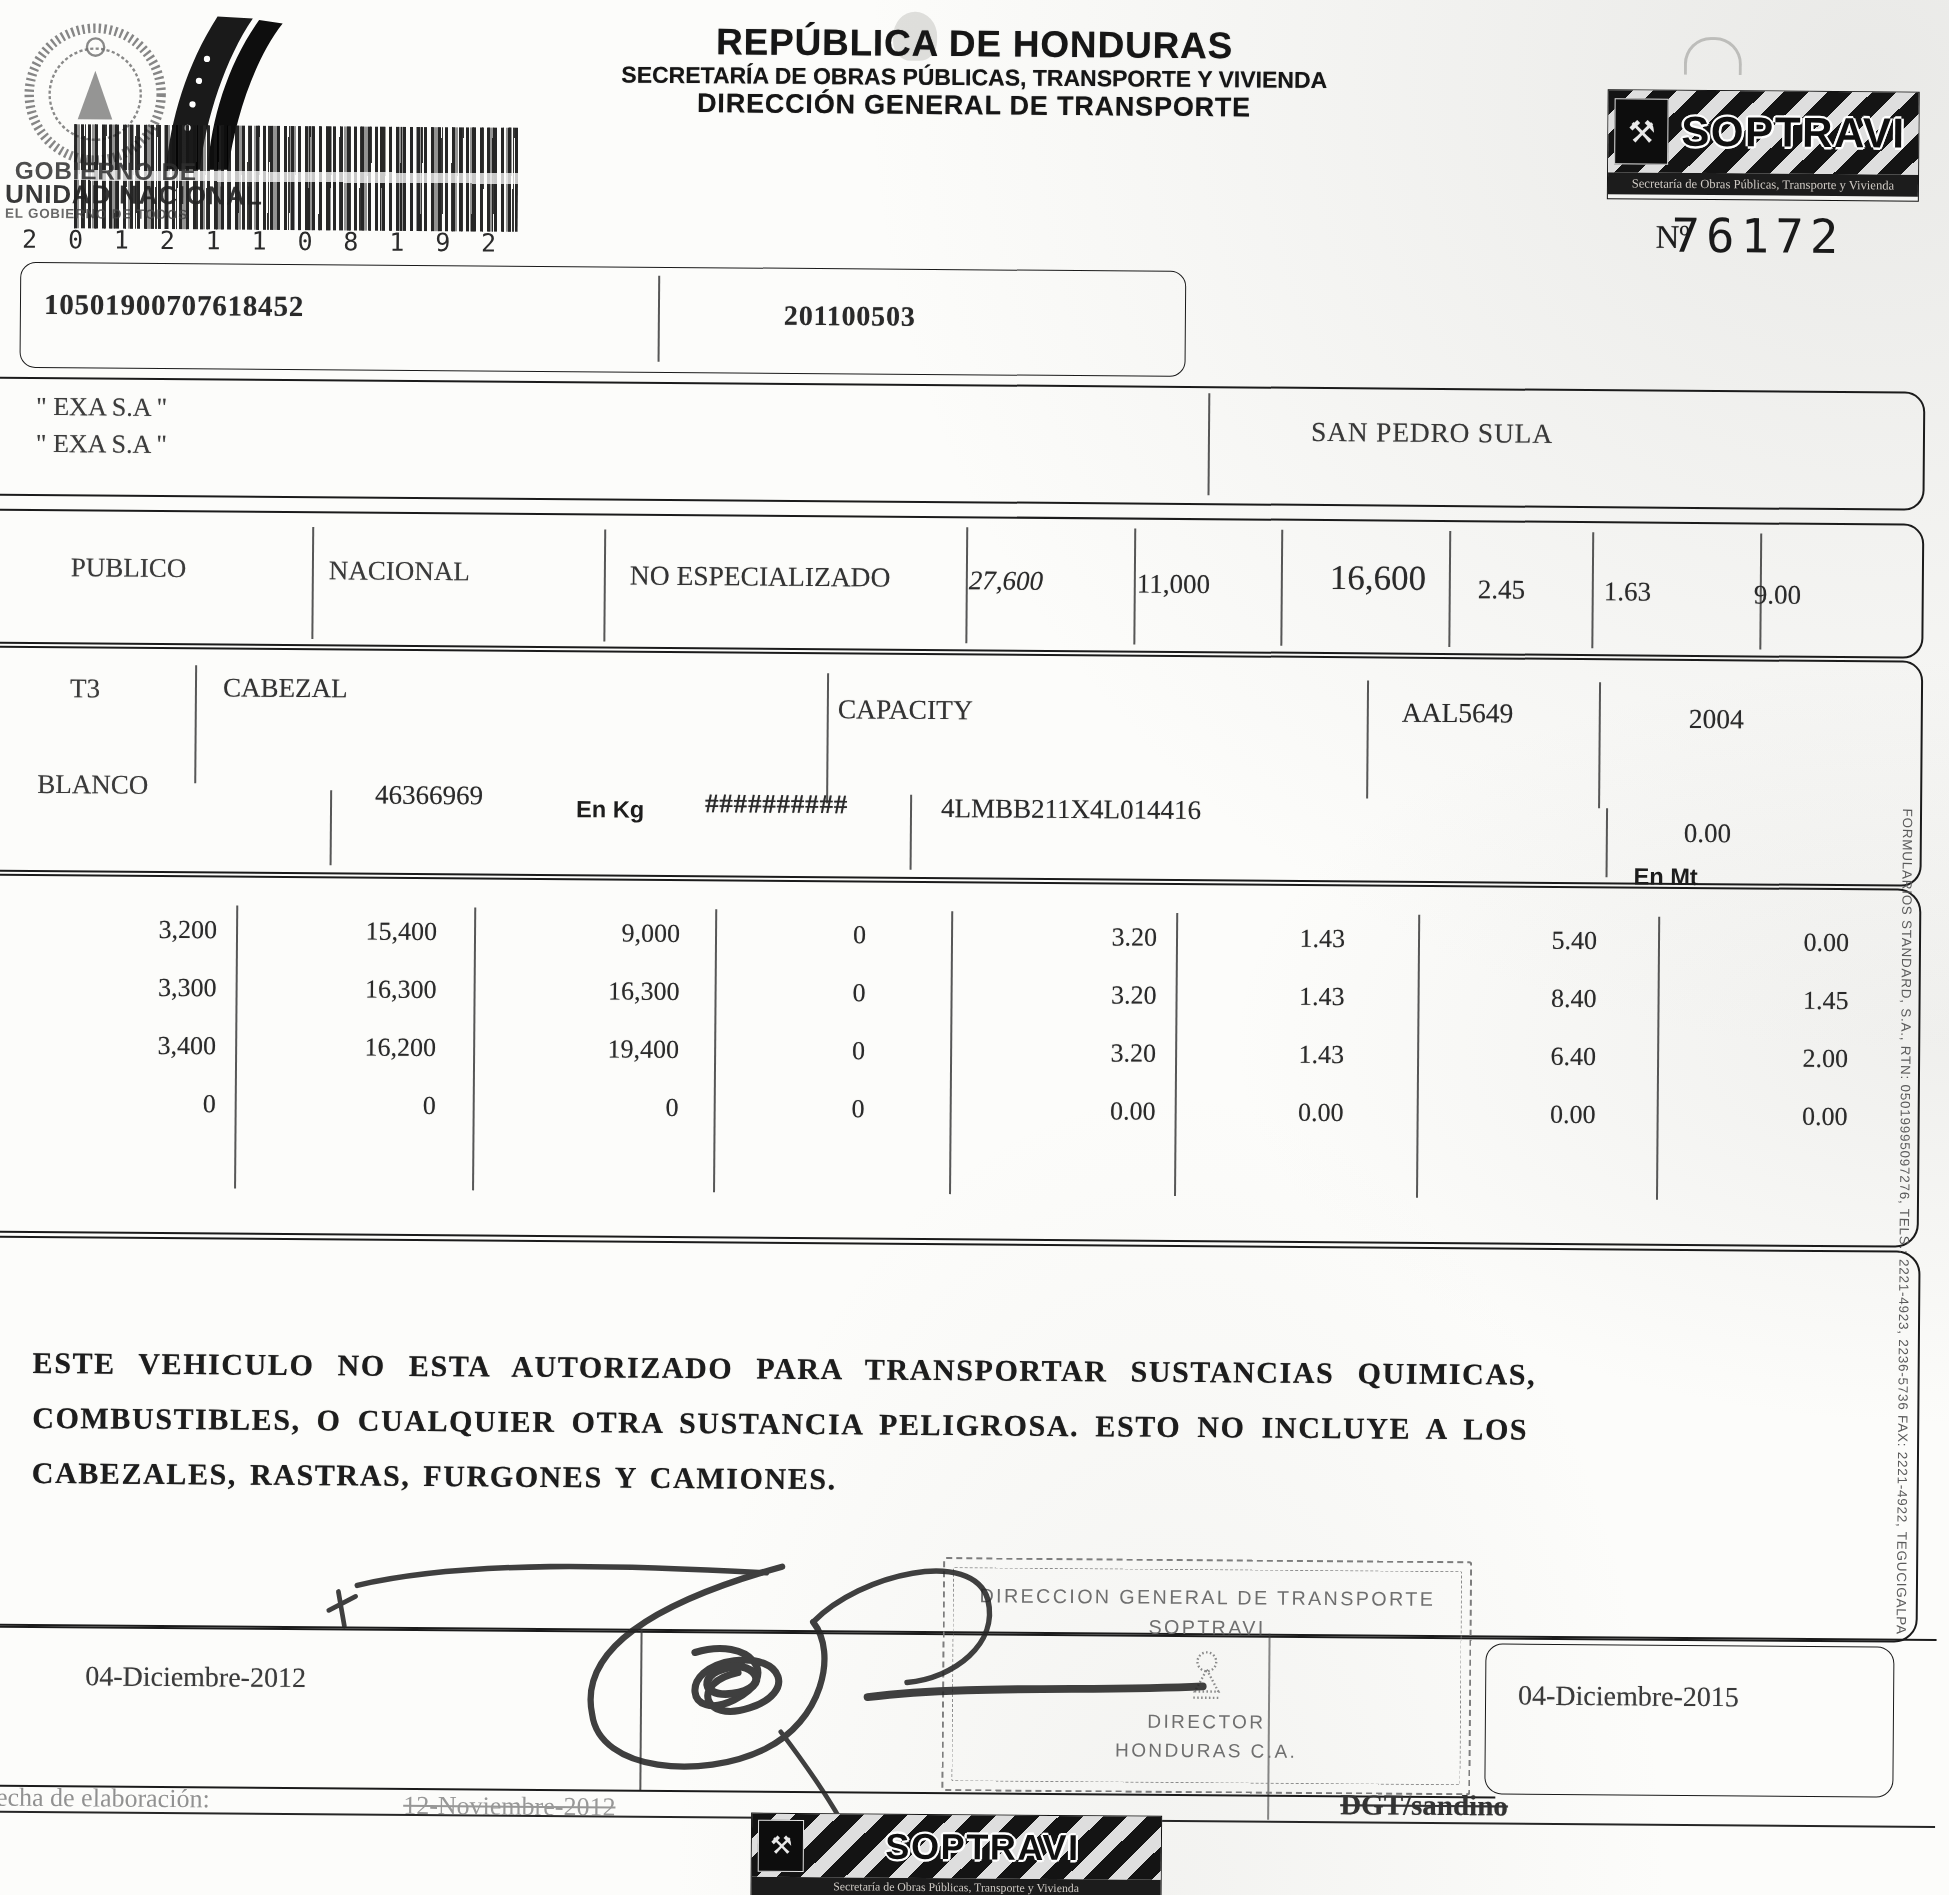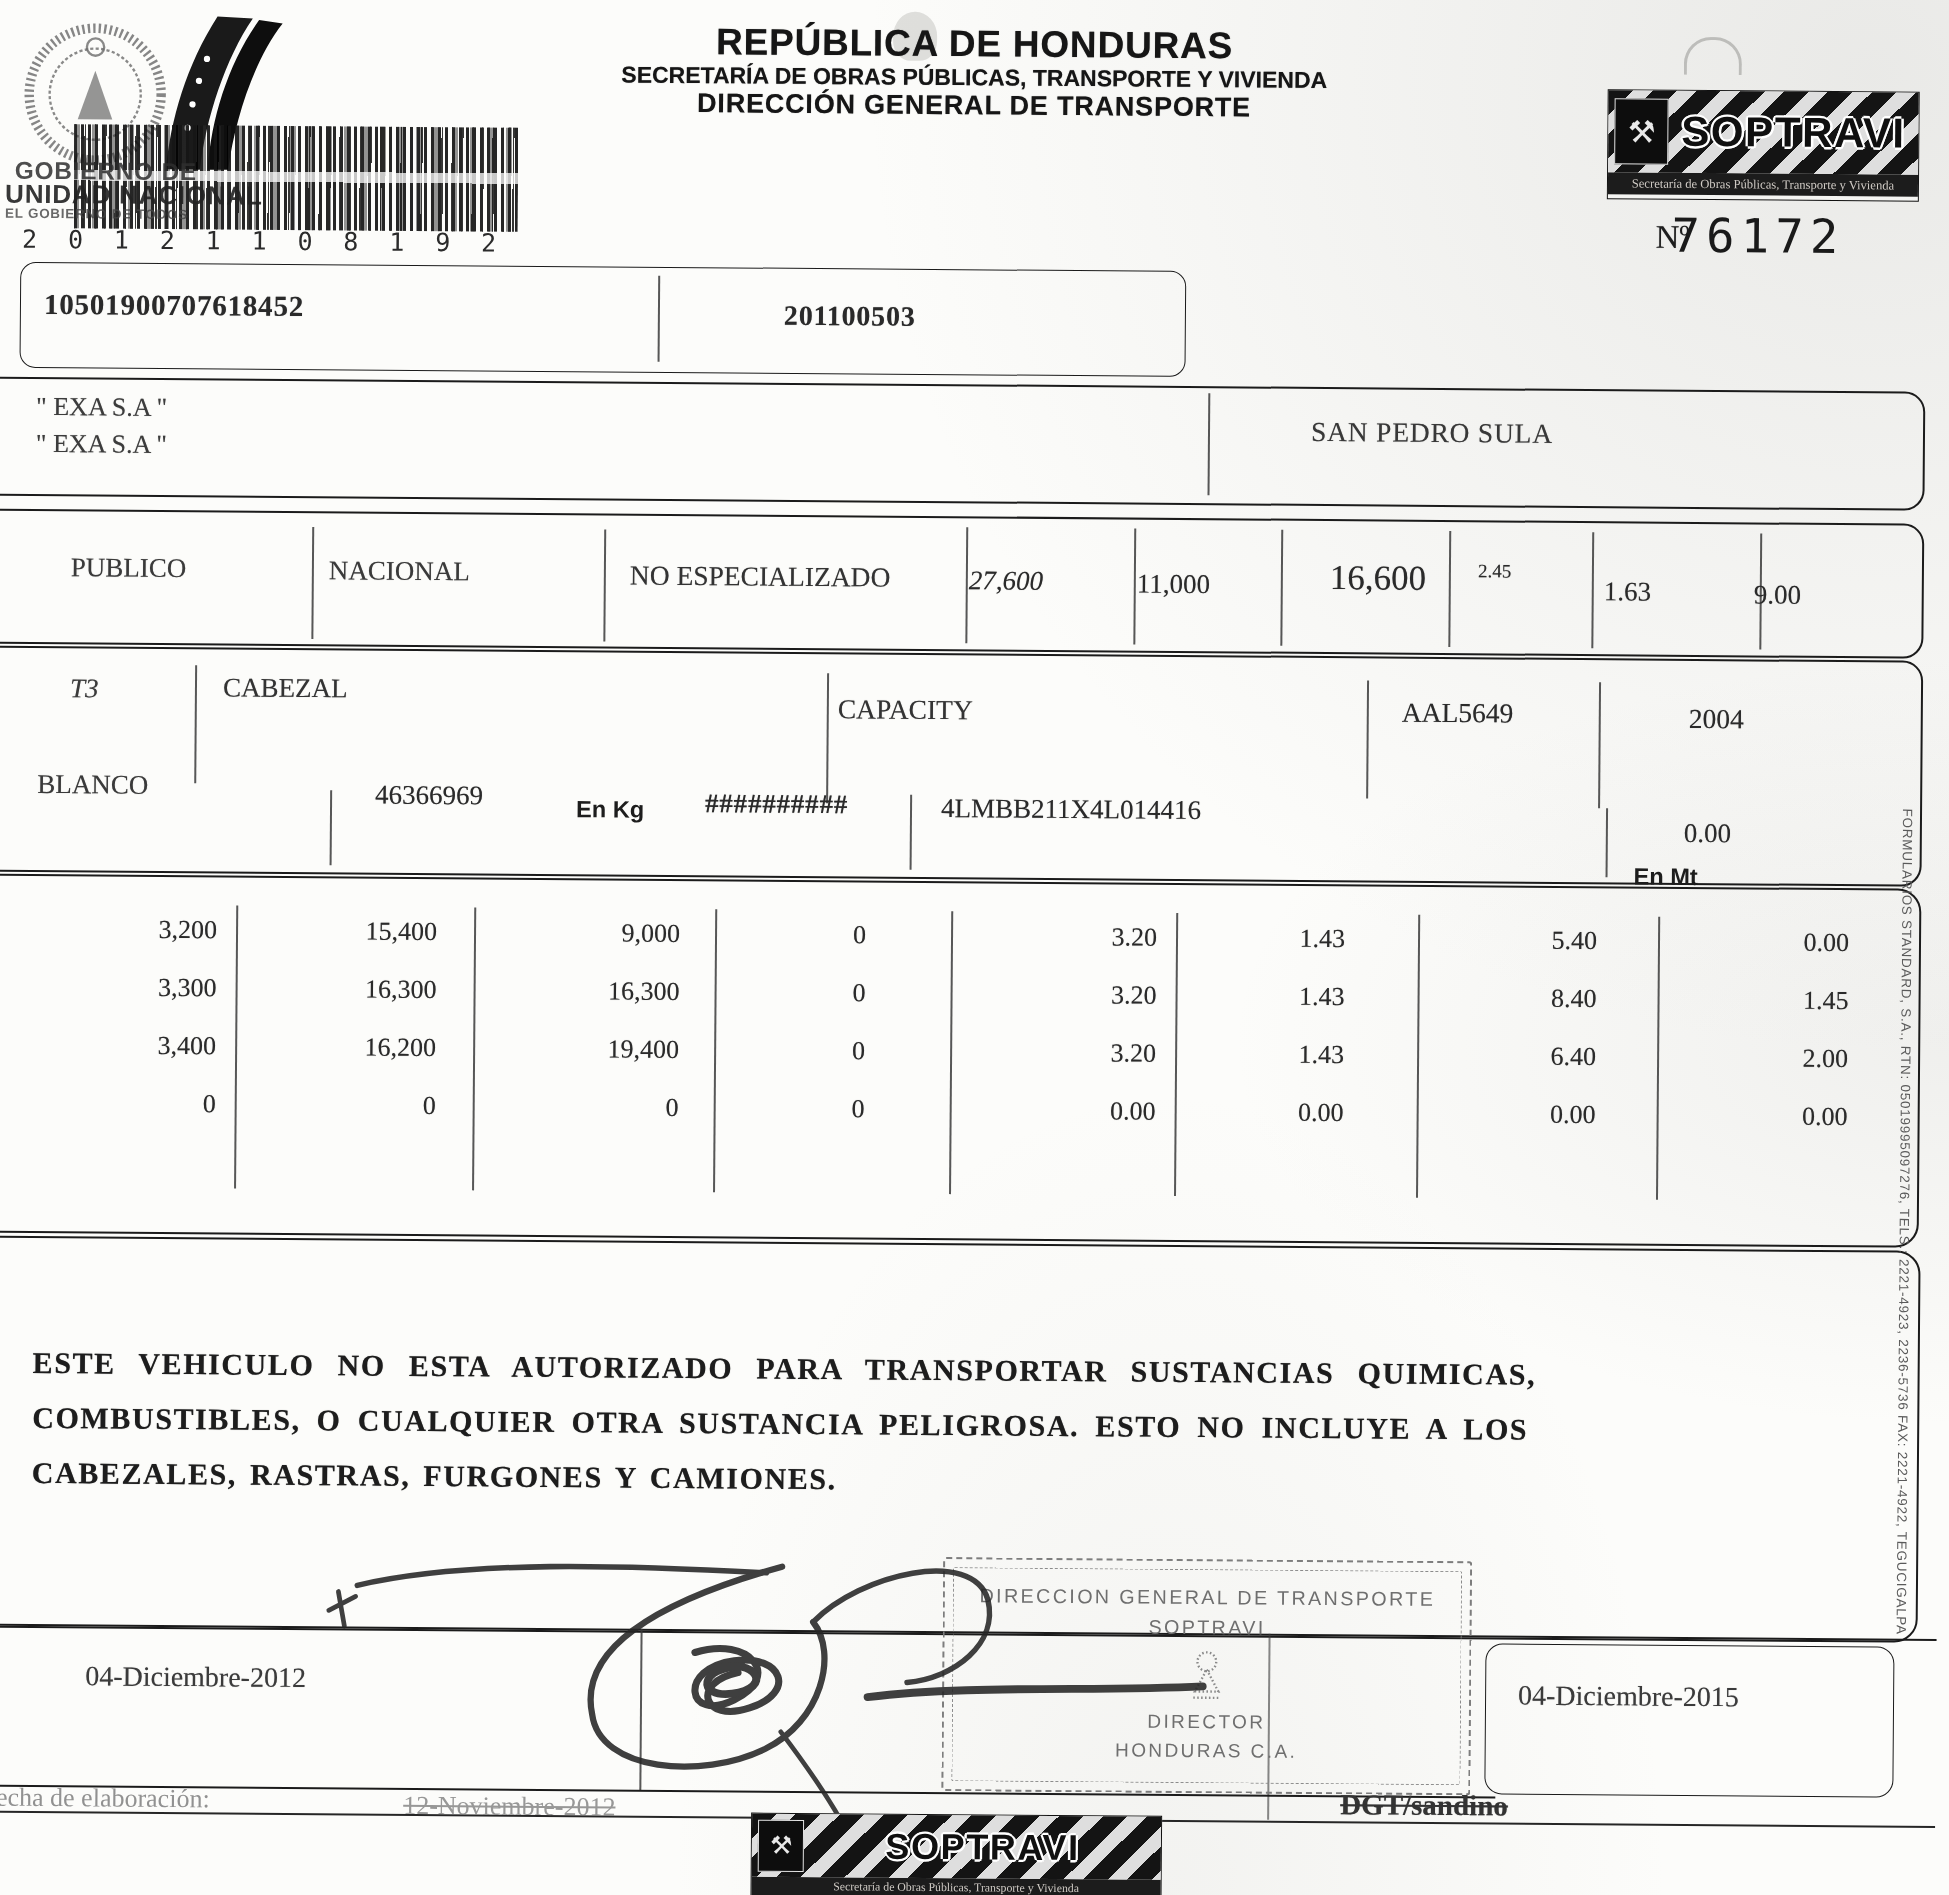--- a/index.html
+++ b/index.html
@@ -112,30 +112,30 @@
   <div class="vl" style="left:1285px;top:520px;height:116px;"></div>
   <div class="vl" style="left:1453px;top:520px;height:116px;"></div>
   <div class="vl" style="left:1596px;top:520px;height:116px;"></div>
   <div class="vl" style="left:1764px;top:520px;height:116px;"></div>
   <div class="abs tserif" style="left:75px;top:552px;font-size:27px;color:#3a3a3a;">PUBLICO</div>
   <div class="abs tserif" style="left:333px;top:553px;font-size:27px;color:#3a3a3a;">NACIONAL</div>
   <div class="abs tserif" style="left:634px;top:555px;font-size:27.5px;color:#333;">NO ESPECIALIZADO</div>
   <div class="abs tserif" style="left:973px;top:558px;font-size:27px;font-style:italic;">27,600</div>
   <div class="abs tserif" style="left:1141px;top:560px;font-size:27px;">11,000</div>
   <div class="abs tserif" style="left:1297px;top:548px;font-size:35px;margin-left:37px;">16,600</div>
-  <div class="abs tserif" style="left:1482px;top:549px;font-size:19px;">2.45</div>
+  <div class="abs tserif" style="left:1482px;top:563px;font-size:27px;">2.45</div>
   <div class="abs tserif" style="left:1608px;top:564px;font-size:27px;">1.63</div>
   <div class="abs tserif" style="left:1758px;top:566px;font-size:27px;">9.00</div>
 
   <div class="box" style="left:-23.6px;top:646px;width:1948px;height:222px;border-width:2.4px;"></div>
   <div class="vl" style="left:200px;top:664px;height:118px;"></div>
   <div class="vl" style="left:832px;top:667px;height:130px;"></div>
   <div class="vl" style="left:1372px;top:670px;height:118px;"></div>
   <div class="vl" style="left:1604px;top:670px;height:126px;"></div>
-  <div class="abs tserif" style="left:75px;top:673px;font-size:27px;color:#3a3a3a;font-style:italic;">T3</div>
+  <div class="abs tserif" style="left:75px;top:673px;font-size:27px;color:#3a3a3a;">T3</div>
   <div class="abs tserif" style="left:228px;top:671px;font-size:27px;color:#333;">CABEZAL</div>
   <div class="abs tserif" style="left:843px;top:687px;font-size:27.5px;color:#333;">CAPACITY</div>
   <div class="abs tserif" style="left:1407px;top:686px;font-size:27.5px;">AAL5649</div>
   <div class="abs tserif" style="left:1694px;top:690px;font-size:27.5px;">2004</div>
   <div class="vl" style="left:336px;top:788px;height:75px;"></div>
   <div class="vl" style="left:916px;top:788px;height:75px;"></div>
   <div class="vl" style="left:1612px;top:796px;height:69px;"></div>
   <div class="abs tserif" style="left:43px;top:769px;font-size:27px;color:#3a3a3a;">BLANCO</div>
   <div class="abs tserif" style="left:381px;top:777px;font-size:27px;">46366969</div>
   <div class="abs tserif" style="left:711px;top:783px;font-size:27px;font-weight:bold;letter-spacing:0.8px;">##########</div>

